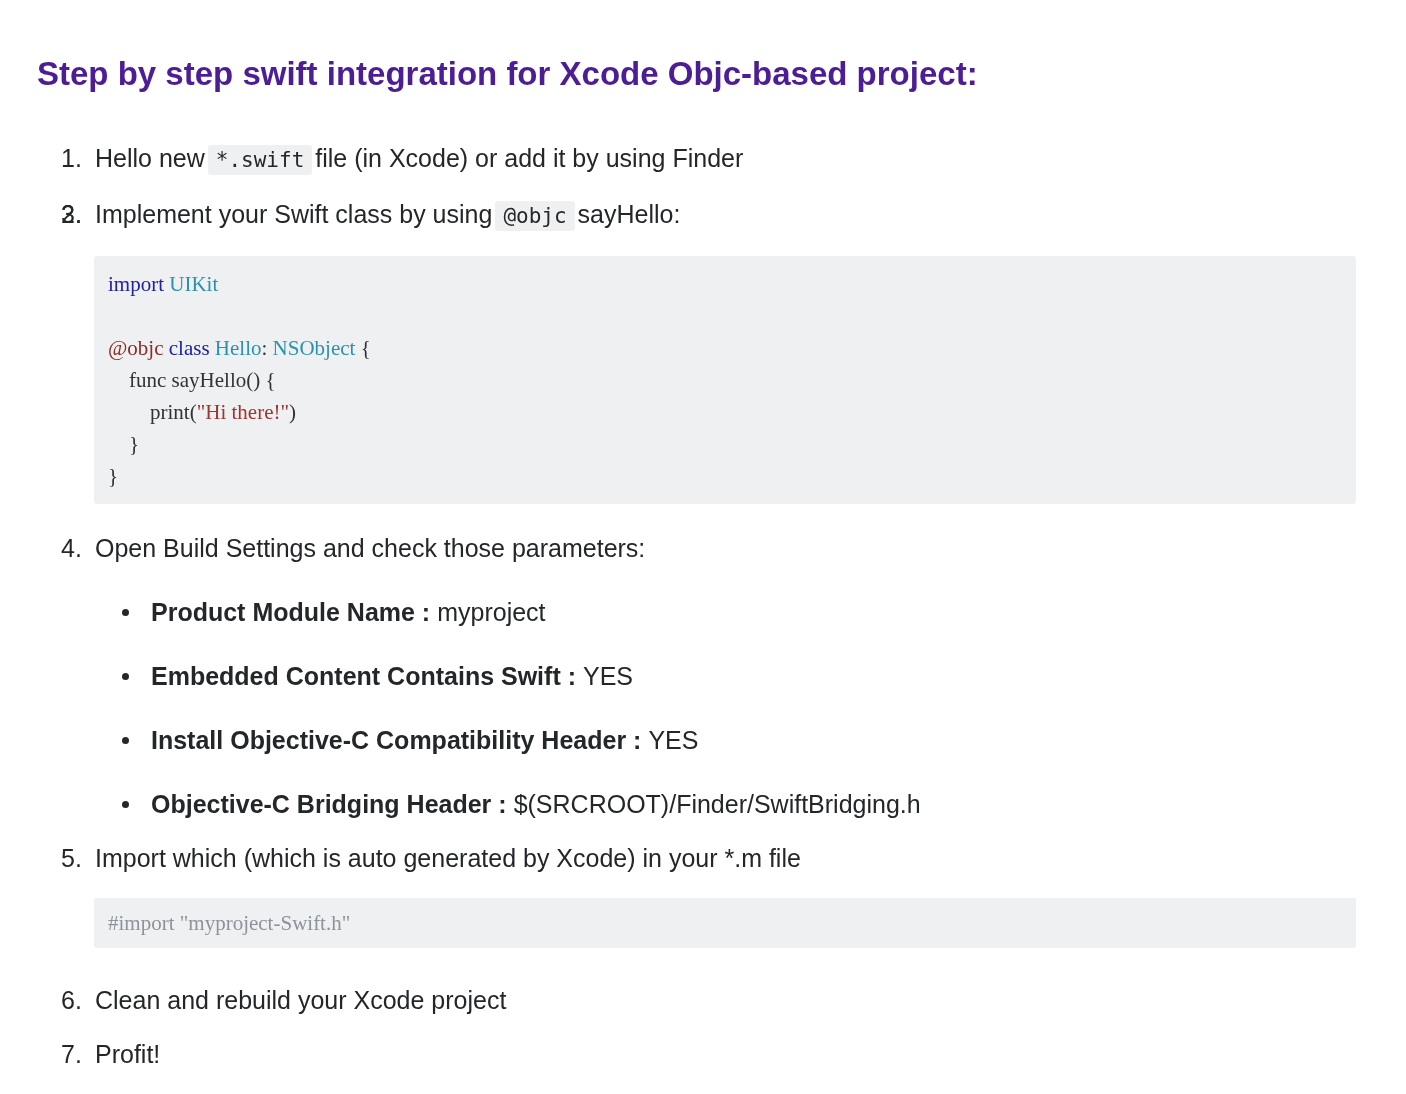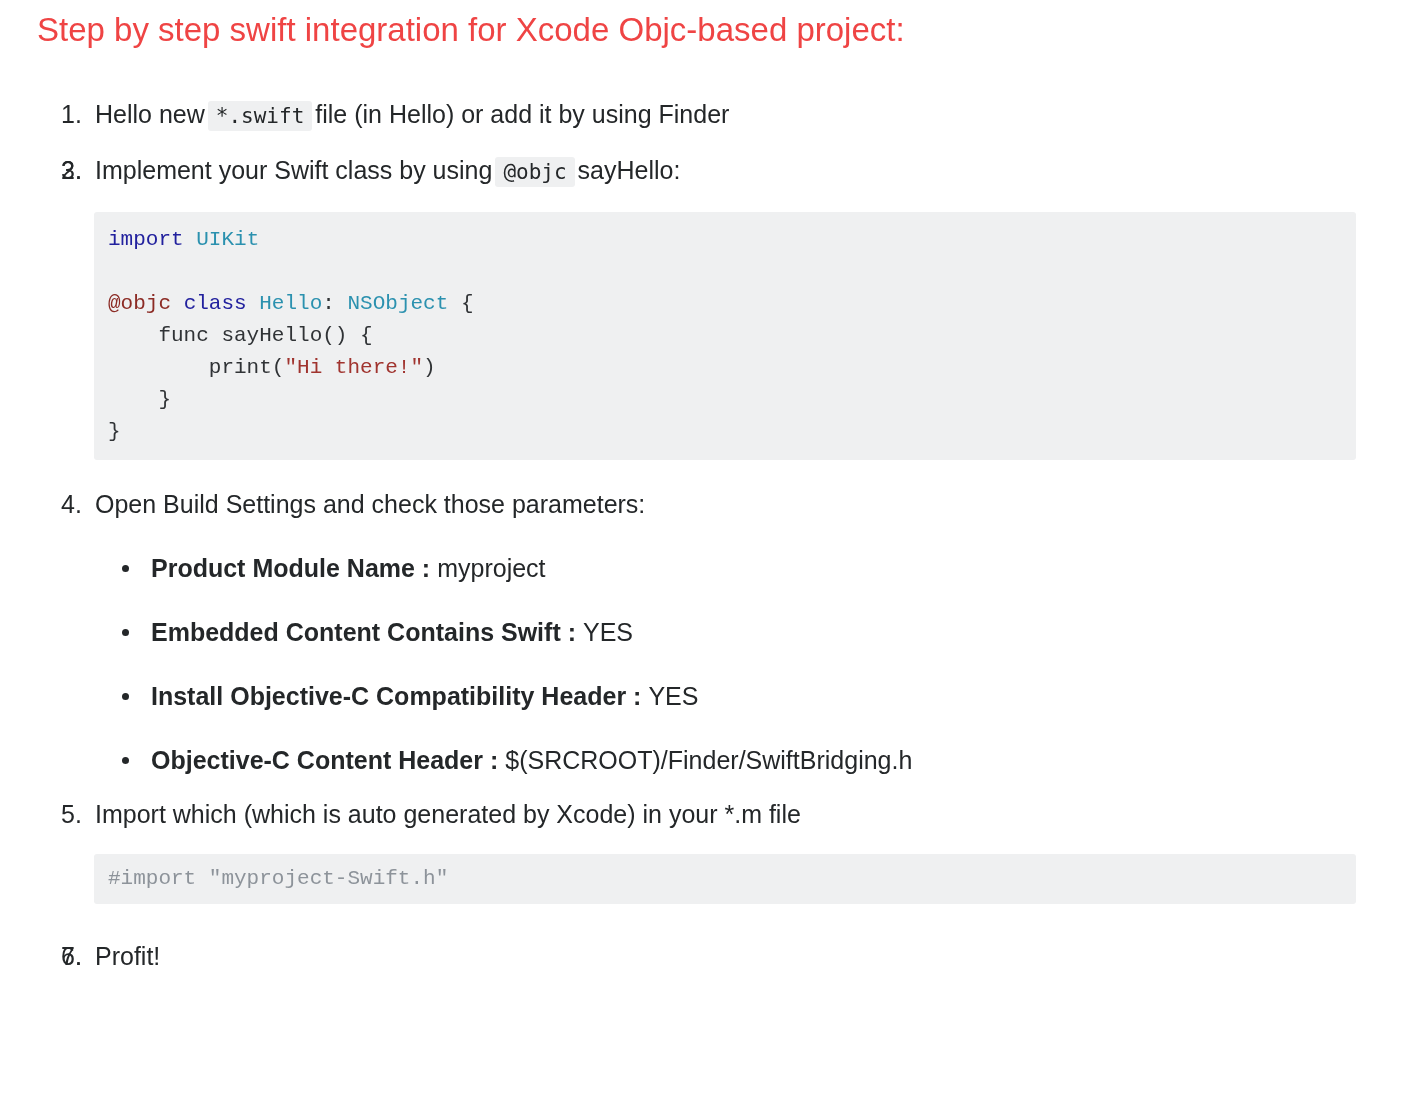--- a/index.html
+++ b/index.html
@@ -9,24 +9,25 @@
     height: 1094px;
     font-family: "Liberation Sans", sans-serif;
     color: #242729;
     overflow: hidden;
   }
   .doc {
     padding: 10px 50px 0 37px;
   }
   .page-title {
     font-size: 33px;
-    font-weight: 400;
+    font-weight: 700;
     line-height: 40px;
-    color: #ef4444;
+    color: #4c1d95;
     margin-bottom: 50px;
+    margin-top: 44px;
   }
   .steps {
     padding-left: 58px; 
     font-size: 25px;
     line-height: 28px;
   }
   .step {
     position: relative;
     margin-bottom: 26px;
   }
@@ -45,21 +46,21 @@
     padding: 3px 8px;
     margin: 0 3px;
     border-radius: 3px;
     text-align: center;
   }
   pre.code-block {
     background: #eff0f1;
     border-radius: 3px;
     padding: 12px 14px;
     margin: 20px 0 30px -1px;
-    font-family: Liberation Mono, monospace;
+    font-family: Liberation Serif, serif;
     font-size: 21px;
     line-height: 32px;
     color: #303336;
     white-space: pre;
     overflow: hidden;
   }
   pre.code-block.single-line {
     line-height: 26px;
     margin: 13px 0 38px -1px;
   }
@@ -94,21 +95,21 @@
 </head>
 <body>
 
 <div class="doc">
 
   <h1 class="page-title">Step by step swift integration for Xcode Objc-based project:</h1>
 
   <div class="steps">
 
     <div class="step">
-      <span class="step-number">1.</span><span>Hello new</span><code class="inline-code">*.swift</code><span>file (in Hello) or add it by using Finder</span>
+      <span class="step-number">1.</span><span>Hello new</span><code class="inline-code">*.swift</code><span>file (in Xcode) or add it by using Finder</span>
     </div>
 
     <div class="step">
       <span class="step-number">2.</span>
     </div>
 
     <div class="step">
       <span class="step-number">3.</span><span>Implement your Swift class by using</span><code class="inline-code">@objc</code><span>sayHello:</span>
     </div>
 
@@ -121,33 +122,33 @@
         <div class="bullet">
           <span class="bullet-dot"></span><span class="bullet-label">Product Module Name :</span><span class="bullet-value">myproject</span>
         </div>
         <div class="bullet">
           <span class="bullet-dot"></span><span class="bullet-label">Embedded Content Contains Swift :</span><span class="bullet-value">YES</span>
         </div>
         <div class="bullet">
           <span class="bullet-dot"></span><span class="bullet-label">Install Objective-C Compatibility Header :</span><span class="bullet-value">YES</span>
         </div>
         <div class="bullet">
-          <span class="bullet-dot"></span><span class="bullet-label">Objective-C Content Header :</span><span class="bullet-value">$(SRCROOT)/Finder/SwiftBridging.h</span>
+          <span class="bullet-dot"></span><span class="bullet-label">Objective-C Bridging Header :</span><span class="bullet-value">$(SRCROOT)/Finder/SwiftBridging.h</span>
         </div>
       </div>
     </div>
 
     <div class="step">
       <span class="step-number">5.</span><span>Import which (which is auto generated by Xcode) in your *.m file</span>
     </div>
 
     <pre class="code-block single-line"><div><span class="tok-com">#import "myproject-Swift.h"</span></div></pre>
 
     <div class="step">
-      <span class="step-number">6.</span>
+      <span class="step-number">6.</span><span>Clean and rebuild your Xcode project</span>
     </div>
 
     <div class="step">
       <span class="step-number">7.</span><span>Profit!</span>
     </div>
 
   </div>
 </div>
 
 </body></html>

